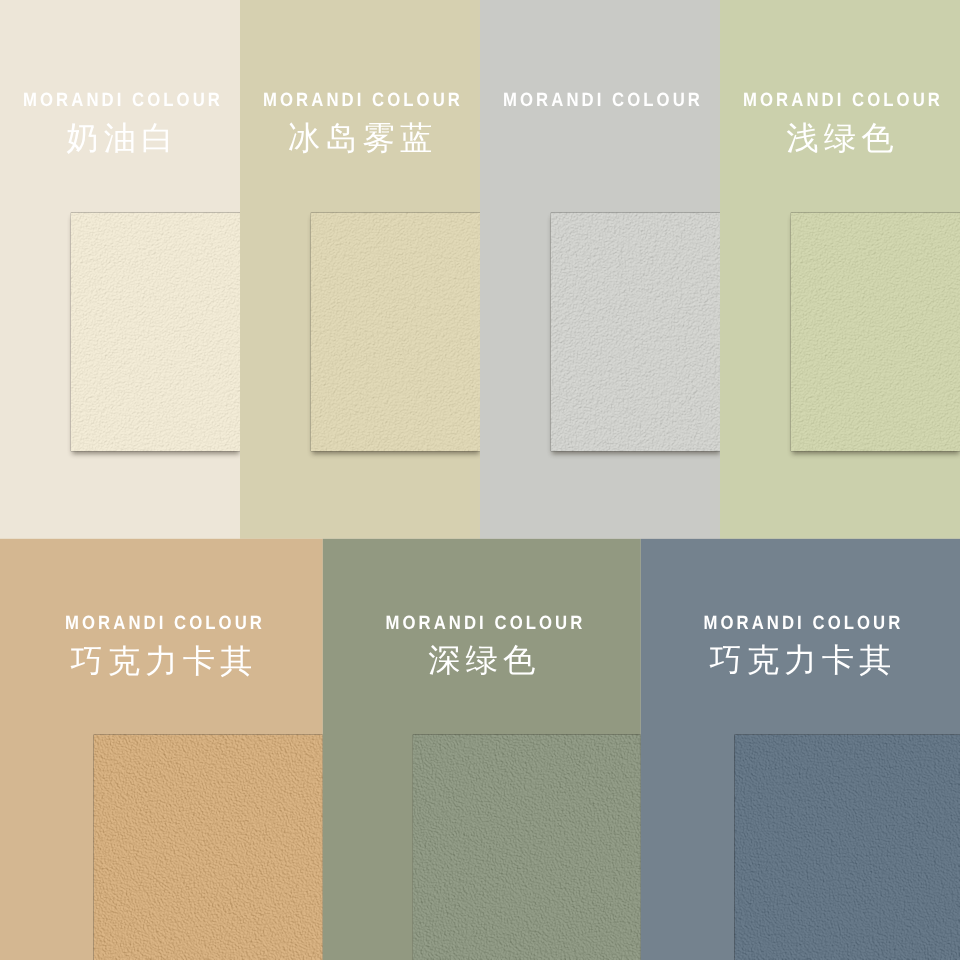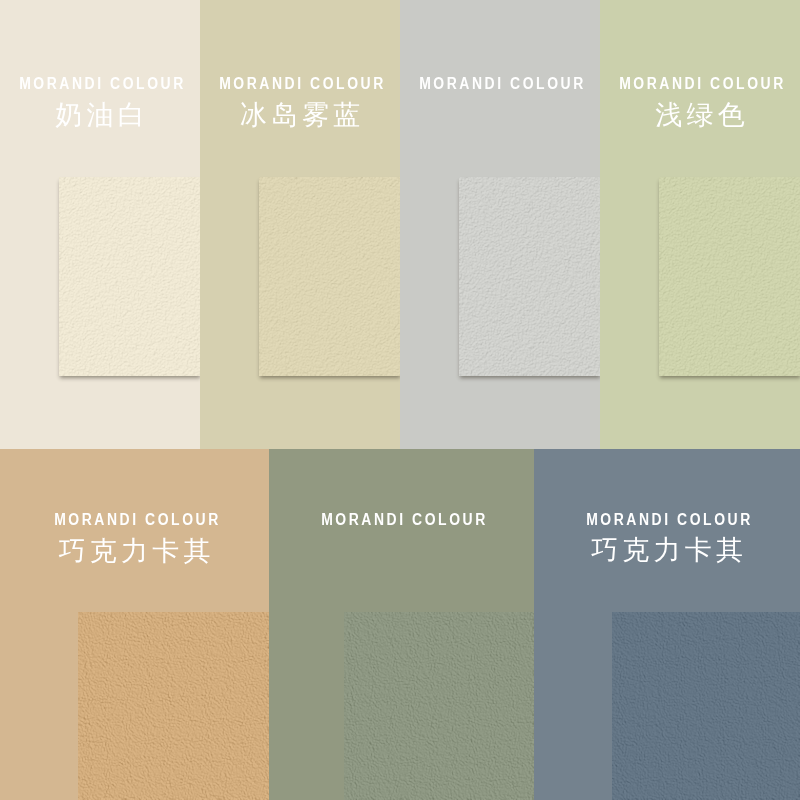--- a/index.html
+++ b/index.html
@@ -191,20 +191,21 @@
     <div class="cn" style="top:92px">巧克力卡其</div>
     <div class="swatch sw-bot" style="left:78px;width:191px;">
       <svg width="100%" height="100%">
           <rect width="100%" height="100%" fill="#D4AE7E" filter="url(#gD)"></rect>
         </svg>
     </div>
   </div>
 
   <div class="panel" id="p6" style="background-color: rgb(146, 153, 129);">
     <div class="eyebrow" style="top:63px"><span>MORANDI COLOUR</span></div>
+    <div class="cn" style="top:91px">深绿色</div>
     <div class="swatch sw-bot" style="left:75px;width:190px;">
       <svg width="100%" height="100%">
           <rect width="100%" height="100%" fill="#8D9782" filter="url(#gE)"></rect>
         </svg>
     </div>
   </div>
 
   <div class="panel" id="p7" style="background-color: rgb(116, 130, 142);">
     <div class="eyebrow" style="top:63px"><span>MORANDI COLOUR</span></div>
     <div class="cn" style="top:91px">巧克力卡其</div>

